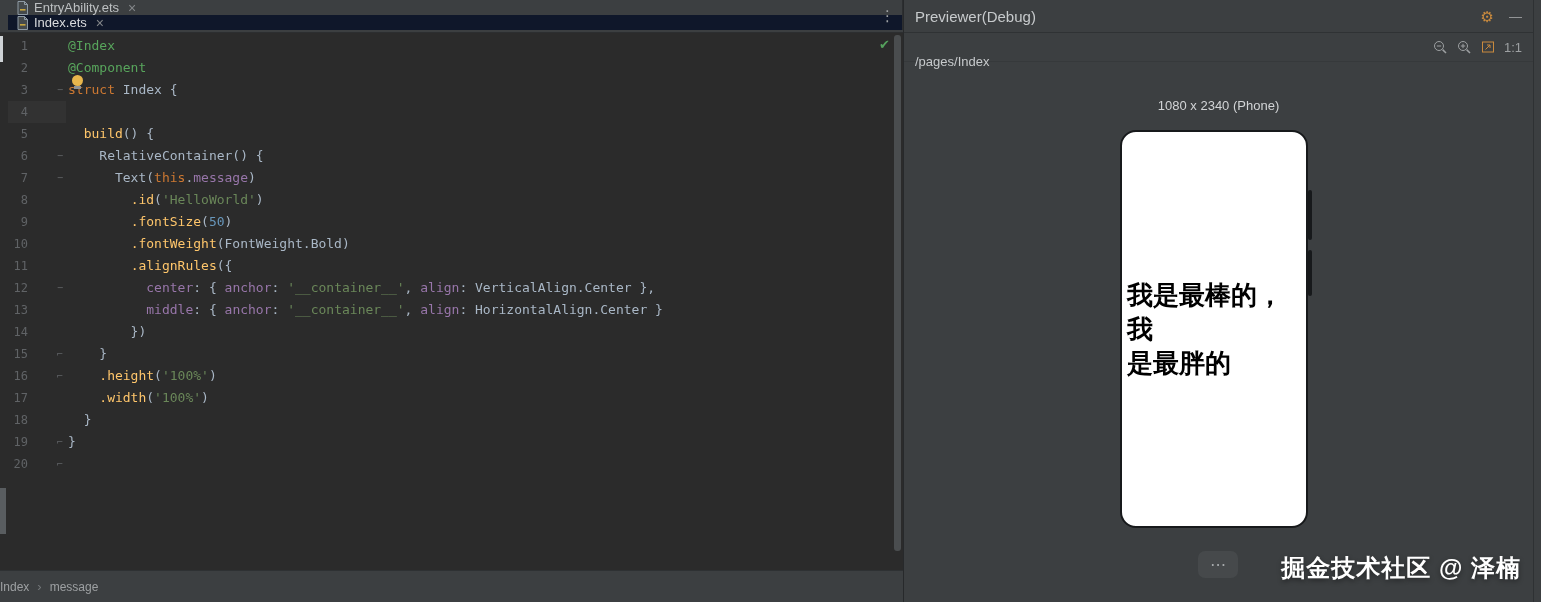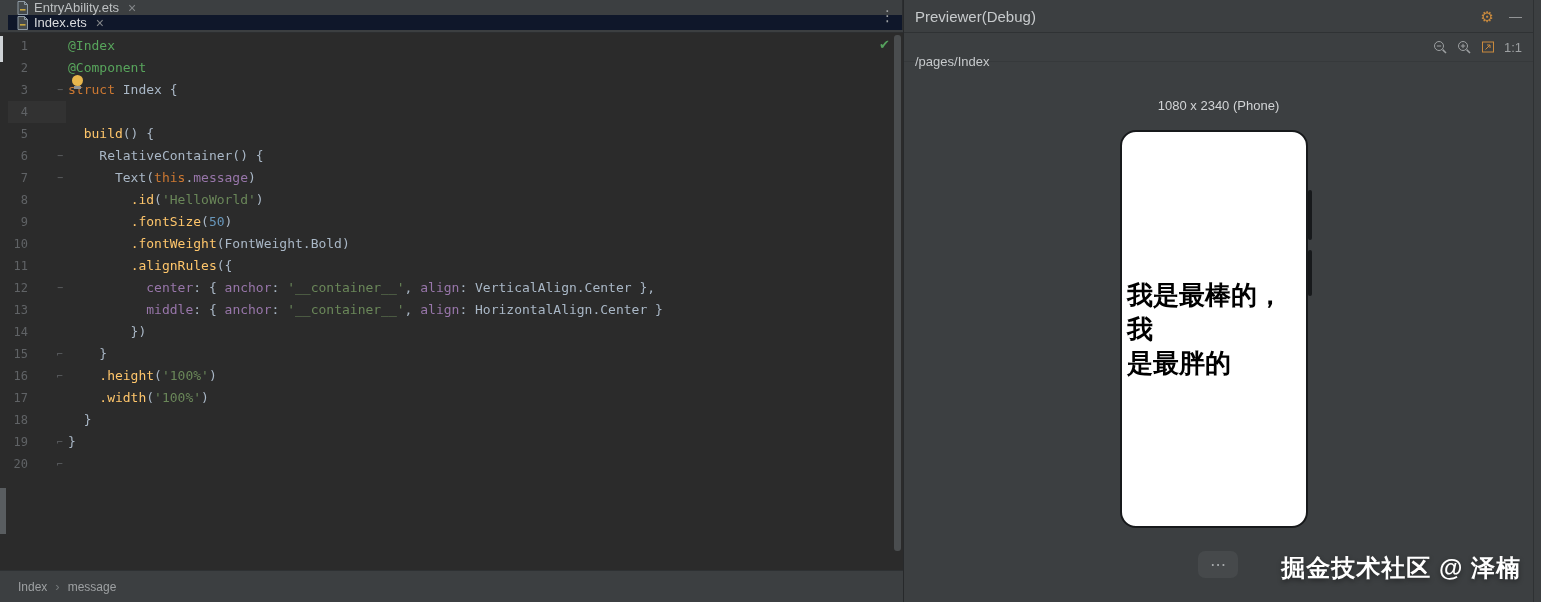--- a/index.html
+++ b/index.html
@@ -30,21 +30,21 @@
   .tk-p{color:#a9b7c6}.tk-d{color:#58a55c}.tk-k{color:#cc7832}.tk-f{color:#9876aa}
   .tk-s{color:#6a8759}.tk-n{color:#6897bb}.tk-m{color:#ffc66b}
   .vscroll{position:absolute;right:2px;top:2px;width:7px;height:516px;background:#4a4d4f;border-radius:3px;}
   .check{position:absolute;right:13px;top:4px;color:#55a15d;font-size:13px;font-family:"DejaVu Sans",sans-serif;}
   .bulb{position:absolute;left:72px;top:42px;width:11px;height:11px;background:#e8b64c;border-radius:50%;}
   .bulb::after{content:"";position:absolute;left:2px;top:11px;width:7px;height:3px;background:#8f9395;}
   .stripe-mark1{position:absolute;left:0;top:3px;width:3px;height:26px;background:#cfd3d6;}
   .stripe-mark2{position:absolute;left:0;top:455px;width:6px;height:46px;background:#595d60;}
   
   .statusbar{position:absolute;left:0;top:570px;width:903px;height:32px;background:#3c3f41;
-    border-top:1px solid #2e3133;display:flex;align-items:center;gap:8px;padding-left:18px;
+    border-top:1px solid #2e3133;display:flex;align-items:center;gap:8px;
     color:#9da0a2;font-size:12px;}
   .bcsep{color:#74787a;font-size:13px;}
   
   .right{position:absolute;left:903px;top:0;width:630px;height:602px;background:#3c3f41;
     border-left:1px solid #27292b;}
   .phead{height:33px;border-bottom:1px solid #2f3234;display:flex;align-items:center;padding:0 11px;}
   .ptitle{color:#c7cacc;font-size:15px;flex:1;}
   .gear{color:#c98a3e;font-size:15px;margin-right:15px;line-height:1;}
   .mini{color:#9da0a2;font-size:13px;line-height:1;}
   .ptool{height:29px;display:flex;align-items:center;padding:0 11px;border-bottom:1px solid #36393b;}

